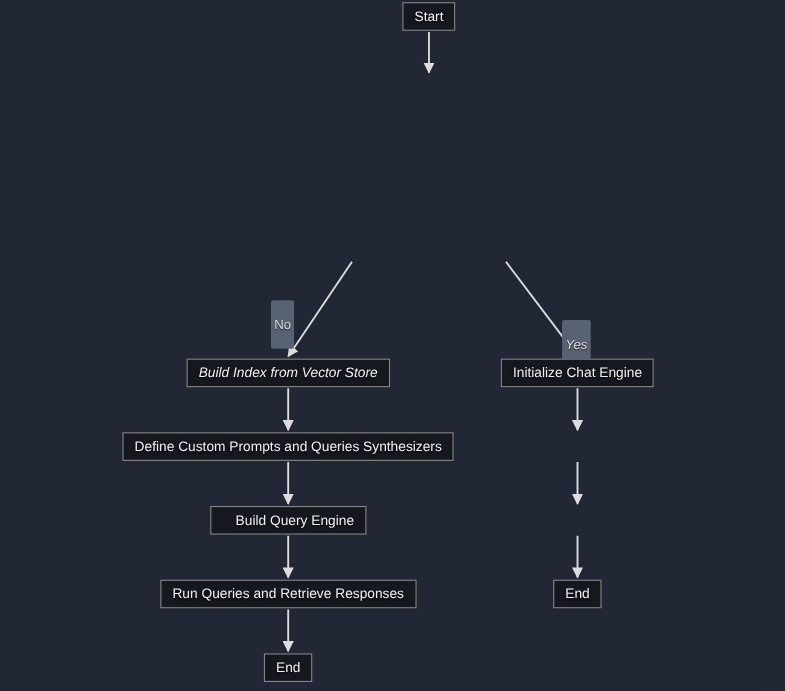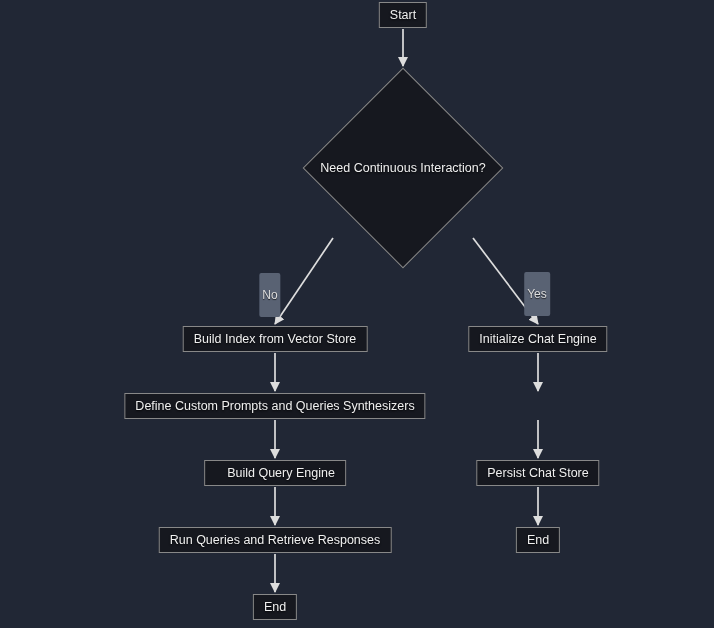--- a/index.html
+++ b/index.html
@@ -8,21 +8,20 @@
     width: 714px;
     height: 628px;
     background: #212735;
     font-family: "Segoe UI", "Helvetica Neue", Arial, sans-serif;
     overflow: hidden;
   }
   #canvas {
     position: relative;
     width: 634px;
     height: 628px;
-    margin-left: 13px;
   }
   .node {
     position: absolute;
     background: #16181f;
     border: 1px solid #888;
     color: #f0f0f0;
     font-size: 12.5px;
     padding: 5px 10px;
     white-space: nowrap;
     text-align: center;
@@ -105,31 +104,26 @@
     <line x1="262" y1="487" x2="262" y2="525" marker-end="url(#arrow)"></line>
     <line x1="262" y1="554" x2="262" y2="592" marker-end="url(#arrow)"></line>
 
     <line x1="525" y1="353" x2="525" y2="391" marker-end="url(#arrow)"></line>
     <line x1="525" y1="420" x2="525" y2="458" marker-end="url(#arrow)"></line>
     <line x1="525" y1="487" x2="525" y2="525" marker-end="url(#arrow)"></line>
   </svg>
 
   <div class="node" style="left:390px; top:15px;">Start</div>
 
-  <div class="diamond-wrap" style="left:390px; top:168px;">
-    <div class="diamond-shape"></div>
-    <div class="diamond-text">Need Continuous Interaction?</div>
-  </div>
 
   <div class="edge-label" style="left:257px; top:295px;">No</div>
-  <div class="edge-label" style="left:524px; top:294px;">Yes</div>
+  <div class="edge-label" style="left:524px; top:313px;font-style:italic;">Yes</div>
 
-  <div class="node" style="left:262px; top:339px;">Build Index from Vector Store</div>
+  <div class="node" style="left:262px; top:339px;font-style:italic;">Build Index from Vector Store</div>
   <div class="node" style="left:262px; top:406px;">Define Custom Prompts and Queries Synthesizers</div>
   <div class="node" style="left:262px; top:473px;padding-left:22px;">Build Query Engine</div>
   <div class="node" style="left:262px; top:540px;">Run Queries and Retrieve Responses</div>
   <div class="node" style="left:262px; top:607px;">End</div>
 
   <div class="node" style="left:525px; top:339px;">Initialize Chat Engine</div>
-  <div class="node" style="left:525px; top:473px;">Persist Chat Store</div>
   <div class="node" style="left:525px; top:540px;">End</div>
 
 </div>
 
 </body></html>

